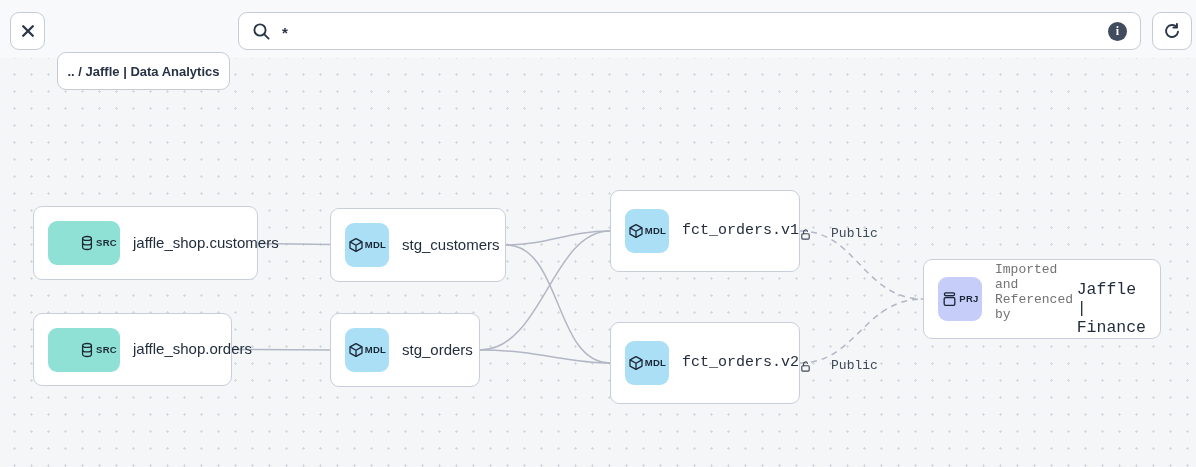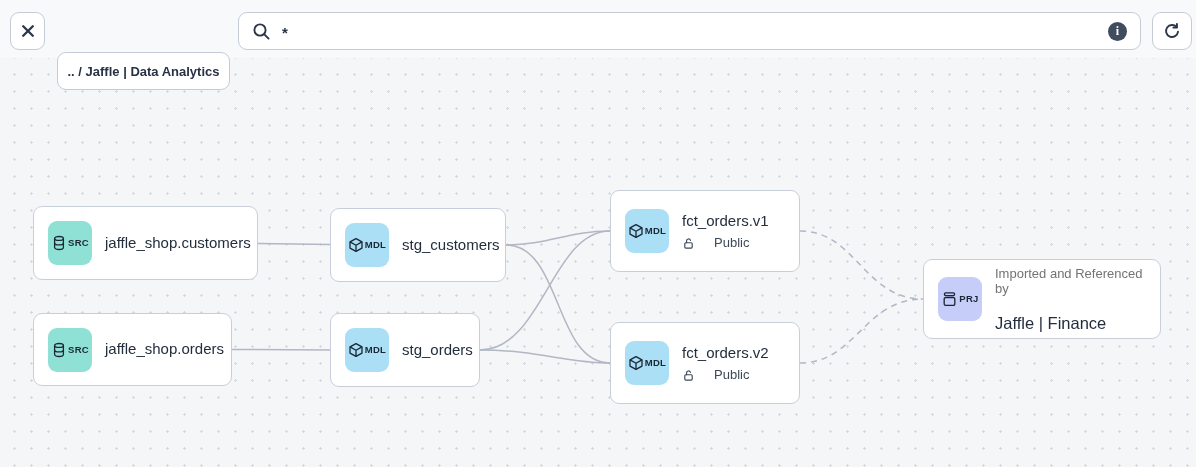--- a/index.html
+++ b/index.html
@@ -50,26 +50,26 @@
   .node{
     position:absolute;box-sizing:border-box;background:#ffffff;
     border:1px solid #c9cfda;border-radius:9px;
     display:flex;align-items:center;gap:13px;padding:0 14px;
     cursor:pointer;
   }
   .tile{
     width:44px;height:44px;border-radius:9px;flex:0 0 auto;
     display:flex;flex-direction:row;align-items:center;justify-content:center;gap:1px;
   }
-  .tile-src{background:#8fe1d5;}
+  .tile-src{background:#8fe1d5;padding-left:28px;}
   .tile-mdl{background:#abdff6;}
   .tile-prj{background:#c6cdf9;}
   .tile .code{font-size:9.5px;font-weight:700;color:#1b2736;letter-spacing:.3px;line-height:1;}
   .node .label{font-size:15px;color:#232e3d;line-height:1.25;}
-  .node .stack{display:flex;flex-direction:column;justify-content:center;}
+  .node .stack{display:flex;justify-content:center;font-family:Liberation Mono, monospace;}
   .sub{display:flex;align-items:flex-end;gap:19px;font-size:13px;color:#3e4958;margin-top:4px;}
   .prj-caption{font-size:13px;color:#737373;}
   .prj-name{font-size:16.5px;color:#232e3d;margin-top:18px;}
   
   #n-src-customers{left:33px;top:206px;width:225px;height:74px;}
   #n-src-orders  {left:33px;top:313px;width:199px;height:73px;}
   #n-stg-customers{left:330px;top:208px;width:176px;height:74px;}
   #n-stg-orders  {left:330px;top:313px;width:150px;height:74px;}
   #n-fct-v1      {left:610px;top:190px;width:190px;height:82px;}
   #n-fct-v2      {left:610px;top:322px;width:190px;height:82px;}

